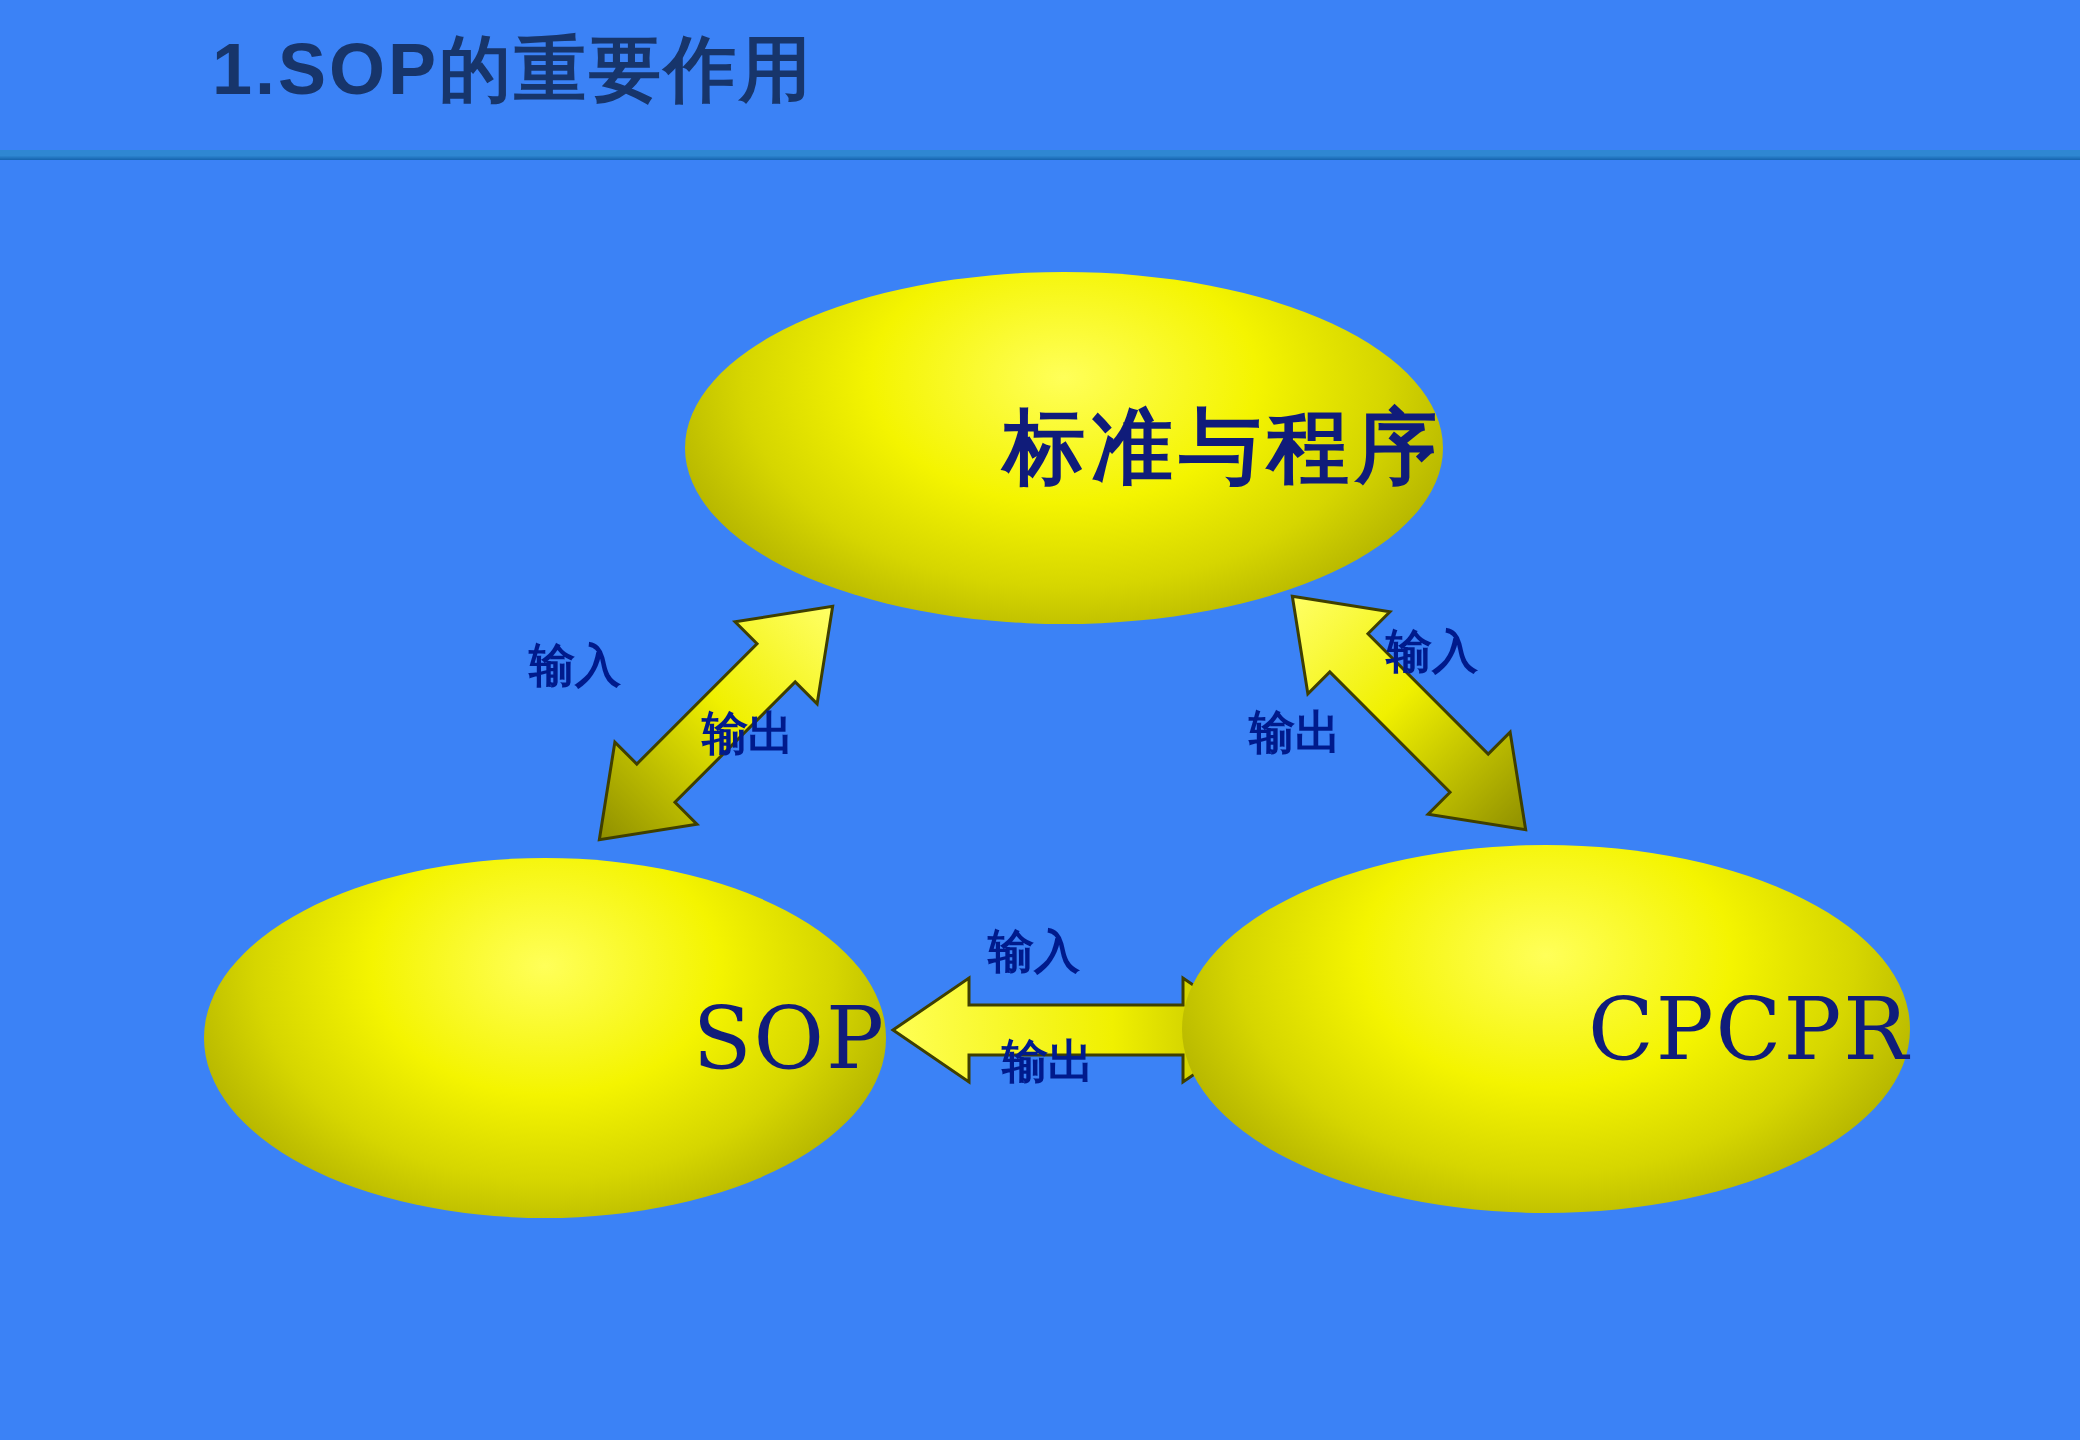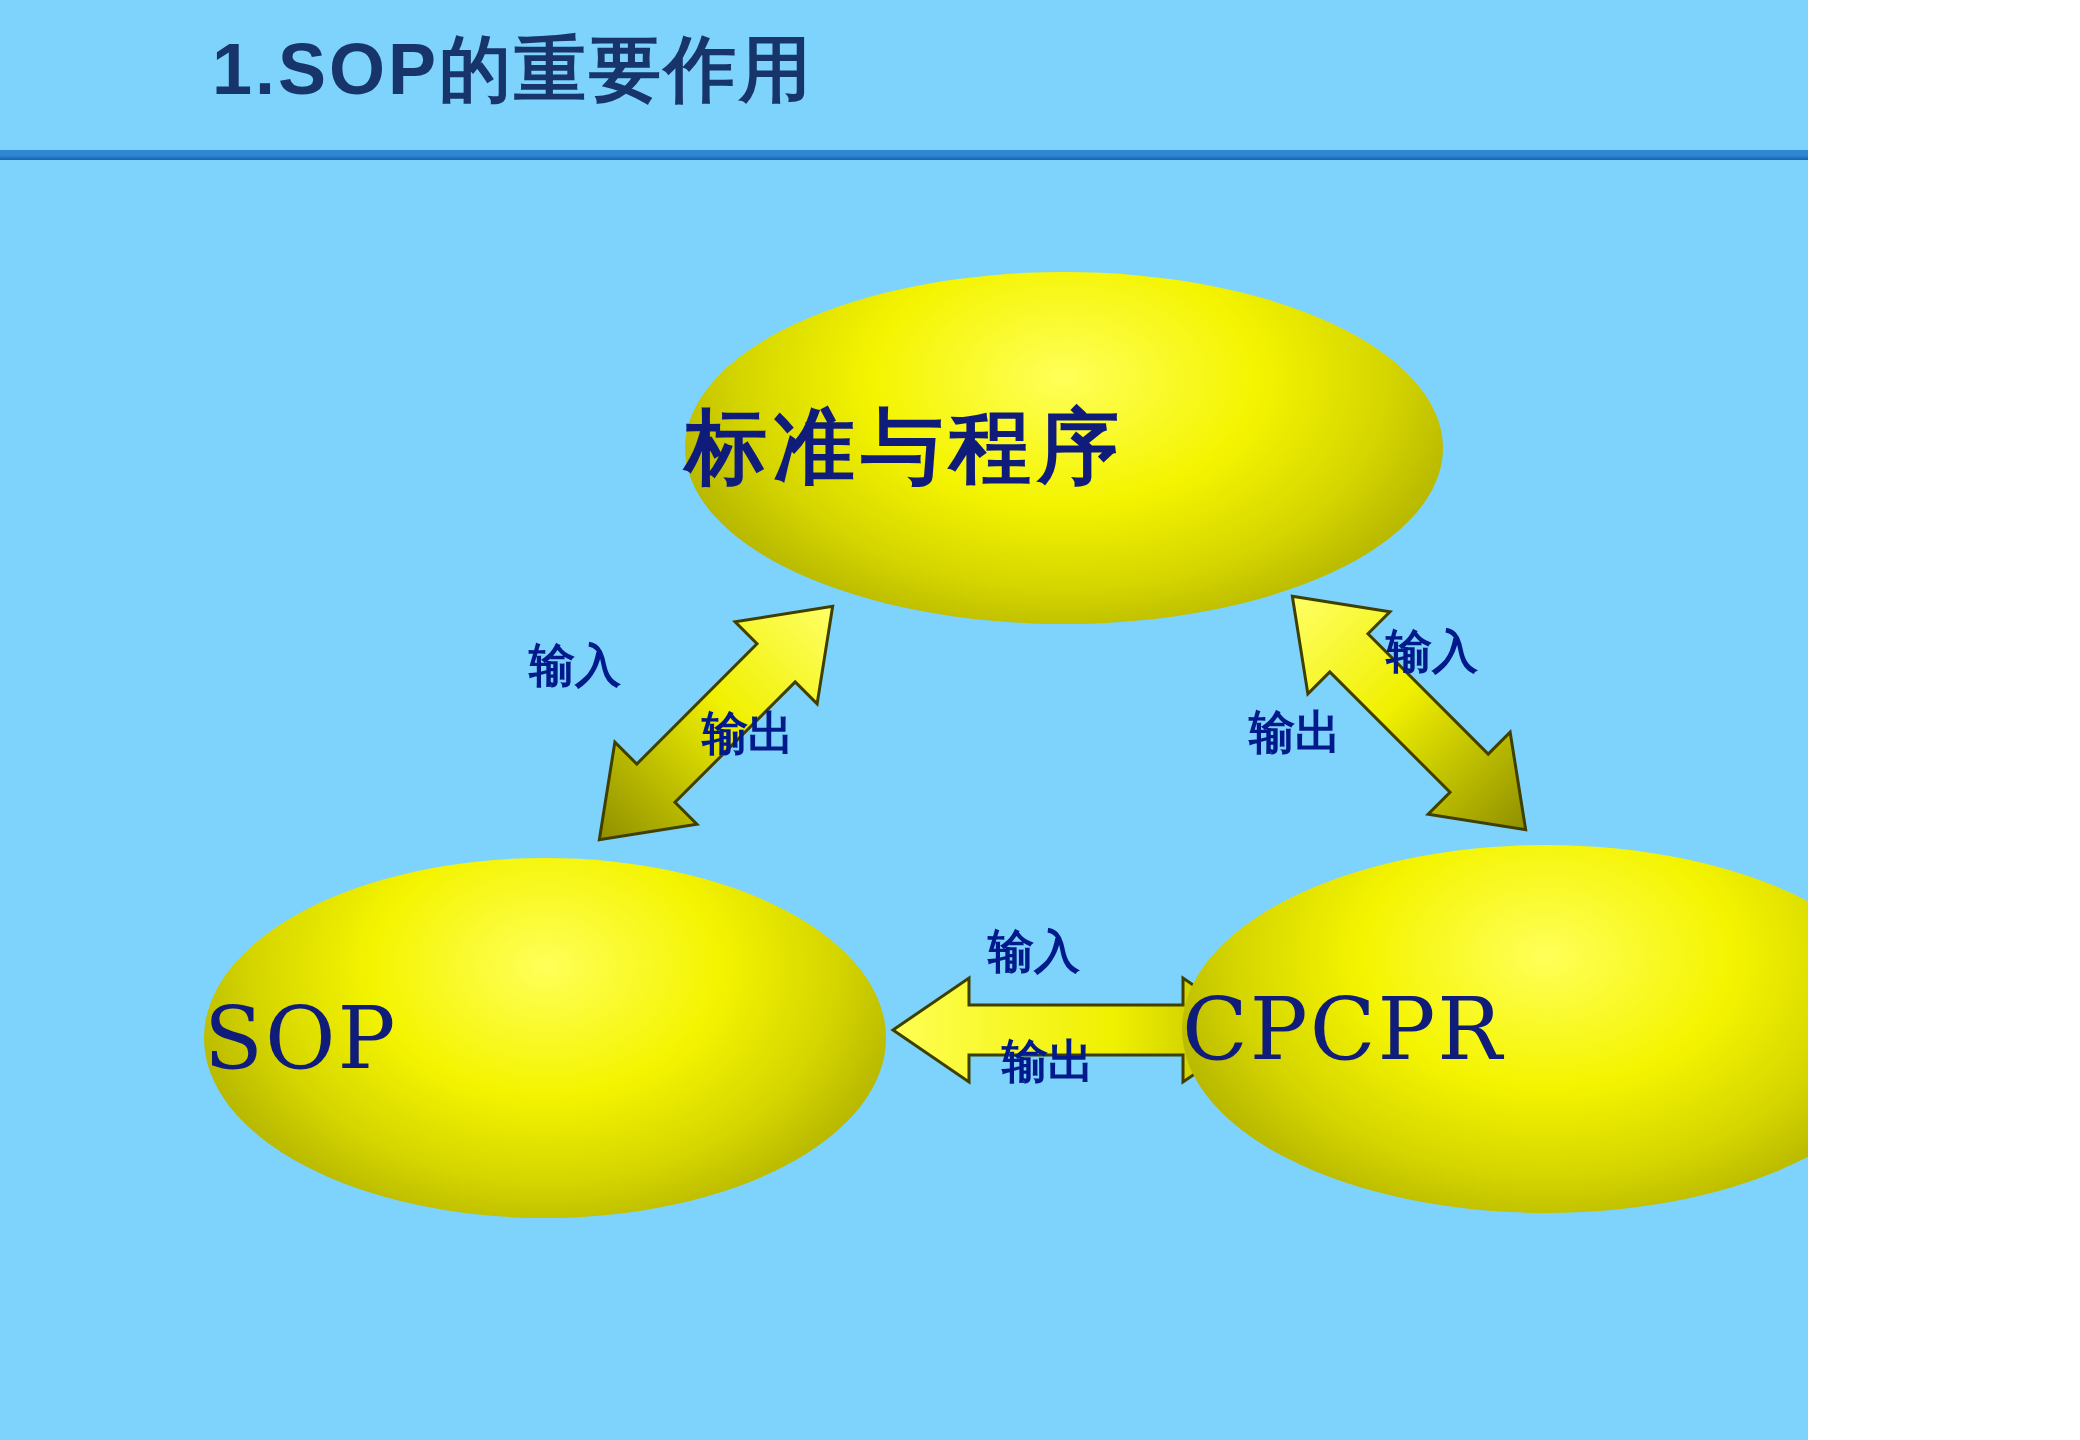--- a/index.html
+++ b/index.html
@@ -1,35 +1,35 @@
 <!DOCTYPE html>
 <html style="--title-text: #17356b; --divider-blue: #1563ae; --node-fill-light: #ffff59; --node-fill-dark: #8a8a00; --node-text: #101c7a; --label-text: #001a8c; --arrow-fill-light: #ffff66; --arrow-fill-dark: #8f8f00; --arrow-outline: #3f3f00;"><head>
 <meta charset="utf-8">
 <style>
   html,body{margin:0;padding:0;background:#ffffff;}
   .slide{
     position:relative;
-    width:1808px;height:1440px;
-    background:#7dd3fc;
+    width:2080px;height:1440px;
+    background:#3b82f6;
     overflow:hidden;
     font-family:"Liberation Sans",sans-serif;
   }
   .slide-title{
     position:absolute;left:212px;top:22px;margin:0;
     font-size:72px;font-weight:bold;letter-spacing:3px;
     color:var(--title-text,#17356b);
     font-family:"Liberation Sans",sans-serif;
   }
   .divider{
     position:absolute;left:0;top:150px;width:100%;height:10px;
     background:linear-gradient(to bottom,#2f87d2 55%,var(--divider-blue,#1563ae) 100%);
   }
   .node{
     position:absolute;border-radius:50%;
-    display:flex;align-items:center;justify-content:flex-start;
+    display:flex;align-items:center;justify-content:flex-end;
     background:radial-gradient(ellipse at 50% 30%,
       var(--node-fill-light,#ffff59) 0%,
       #f4f400 36%,
       #d6d600 60%,
       #aaaa00 84%,
       var(--node-fill-dark,#8a8a00) 100%);
   }
   .node-standards{left:685px;top:272px;width:758px;height:352px;}
   .node-sop{left:204px;top:858px;width:682px;height:360px;}
   .node-cpcpr{left:1182px;top:845px;width:728px;height:368px;}

